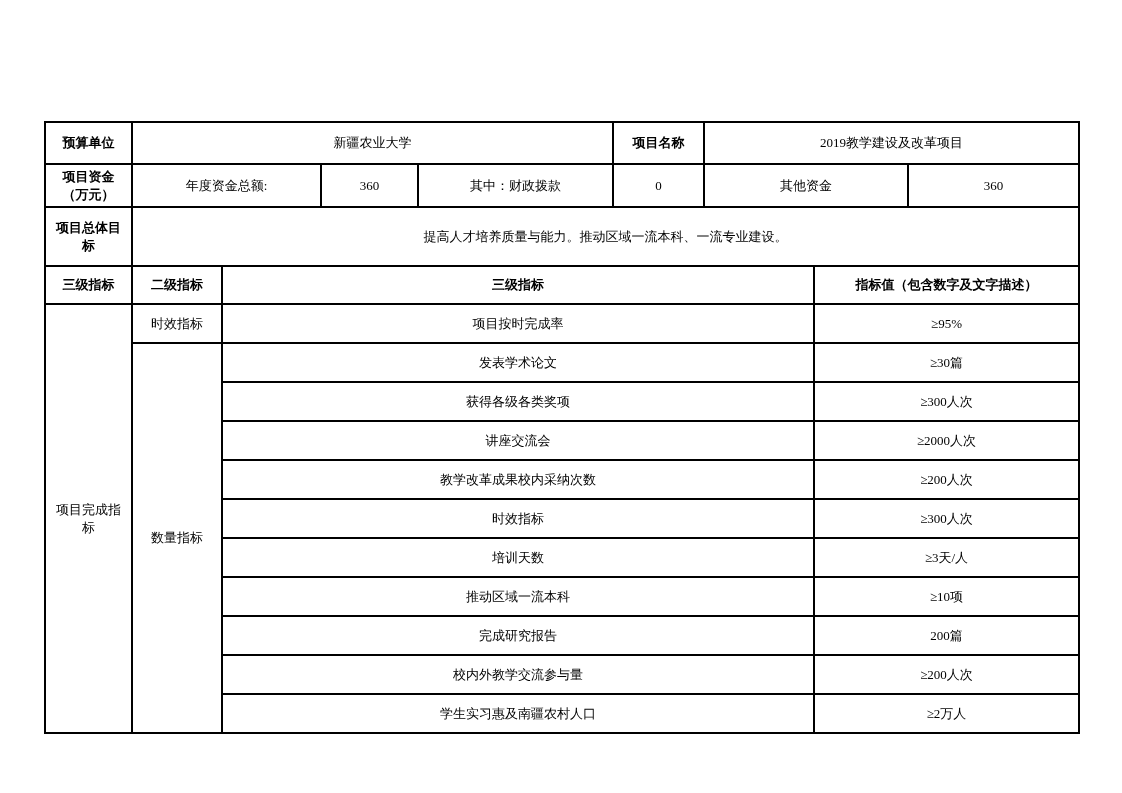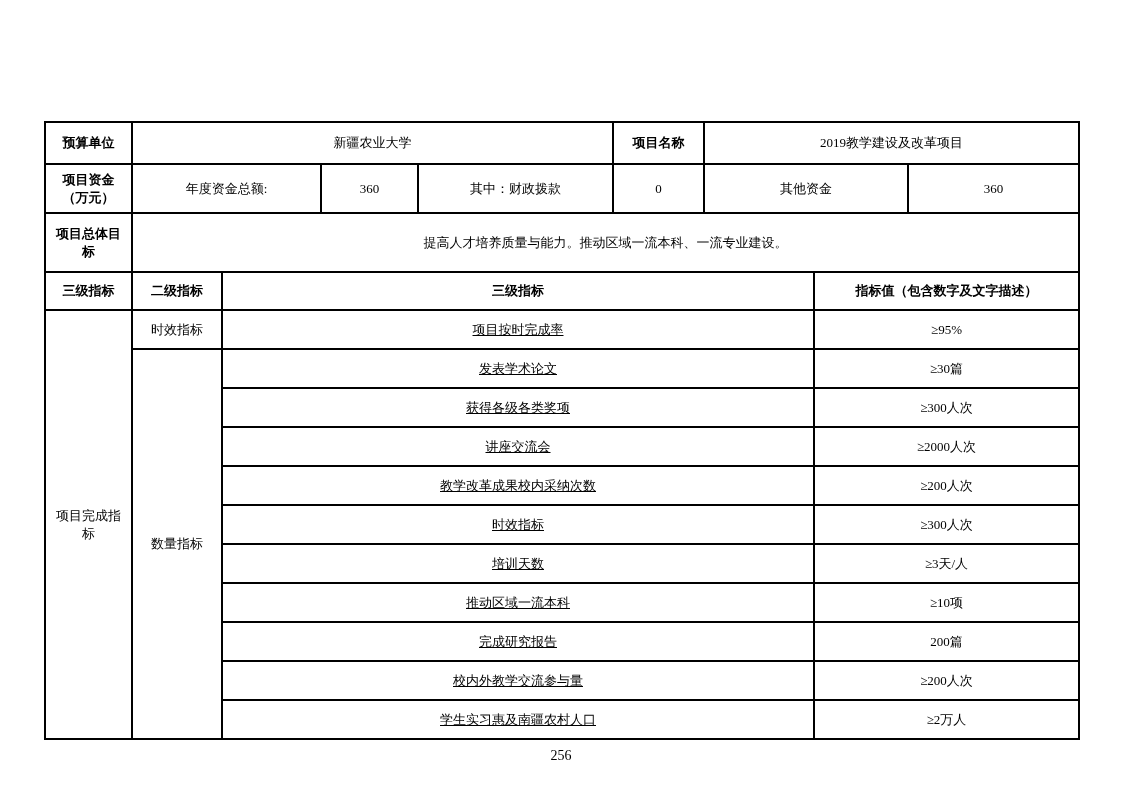--- a/index.html
+++ b/index.html
@@ -35,35 +35,34 @@
   table.form td {
     border: 2px solid #000;
     font-size: 13px;
     line-height: 1.35;
     padding: 1px 4px;
     vertical-align: middle;
     text-align: center;
     overflow: hidden;
   }
   .rA { height: 42px; }
-  .rB { height: 49px; }
+  .rB { height: 43px; }
   .rC { height: 59px; margin-top: 10px; }
   .rD { height: 38px; }
   .rI { height: 39px; }
   td.lab { font-weight: bold; text-align: center; }
   td.tight { padding: 1px 2px; }
   td.goal-text {
     text-align: left;
     vertical-align: top;
     padding: 2px 5px;
   }
   td.ind-name {
     text-align: left;
     padding-left: 6px;
-    text-decoration: underline;
   }
   td.lvl1-cell {
     vertical-align: bottom;
     padding-bottom: 28px;
     border-bottom: none;
     border-radius: 27px;
   }
   td.lvl2-span {
     vertical-align: middle;
     padding-top: 36px;
@@ -171,15 +170,14 @@
       <td colspan="5" class="ind-name">校内外教学交流参与量</td>
       <td colspan="2">≥200人次</td>
     </tr>
     <tr class="rI">
       <td colspan="5" class="ind-name">学生实习惠及南疆农村人口</td>
       <td colspan="2">≥2万人</td>
     </tr>
   </tbody>
     </table>
 
-  <div class="page-number">256</div>
 
 </div>
 
 </body></html>

